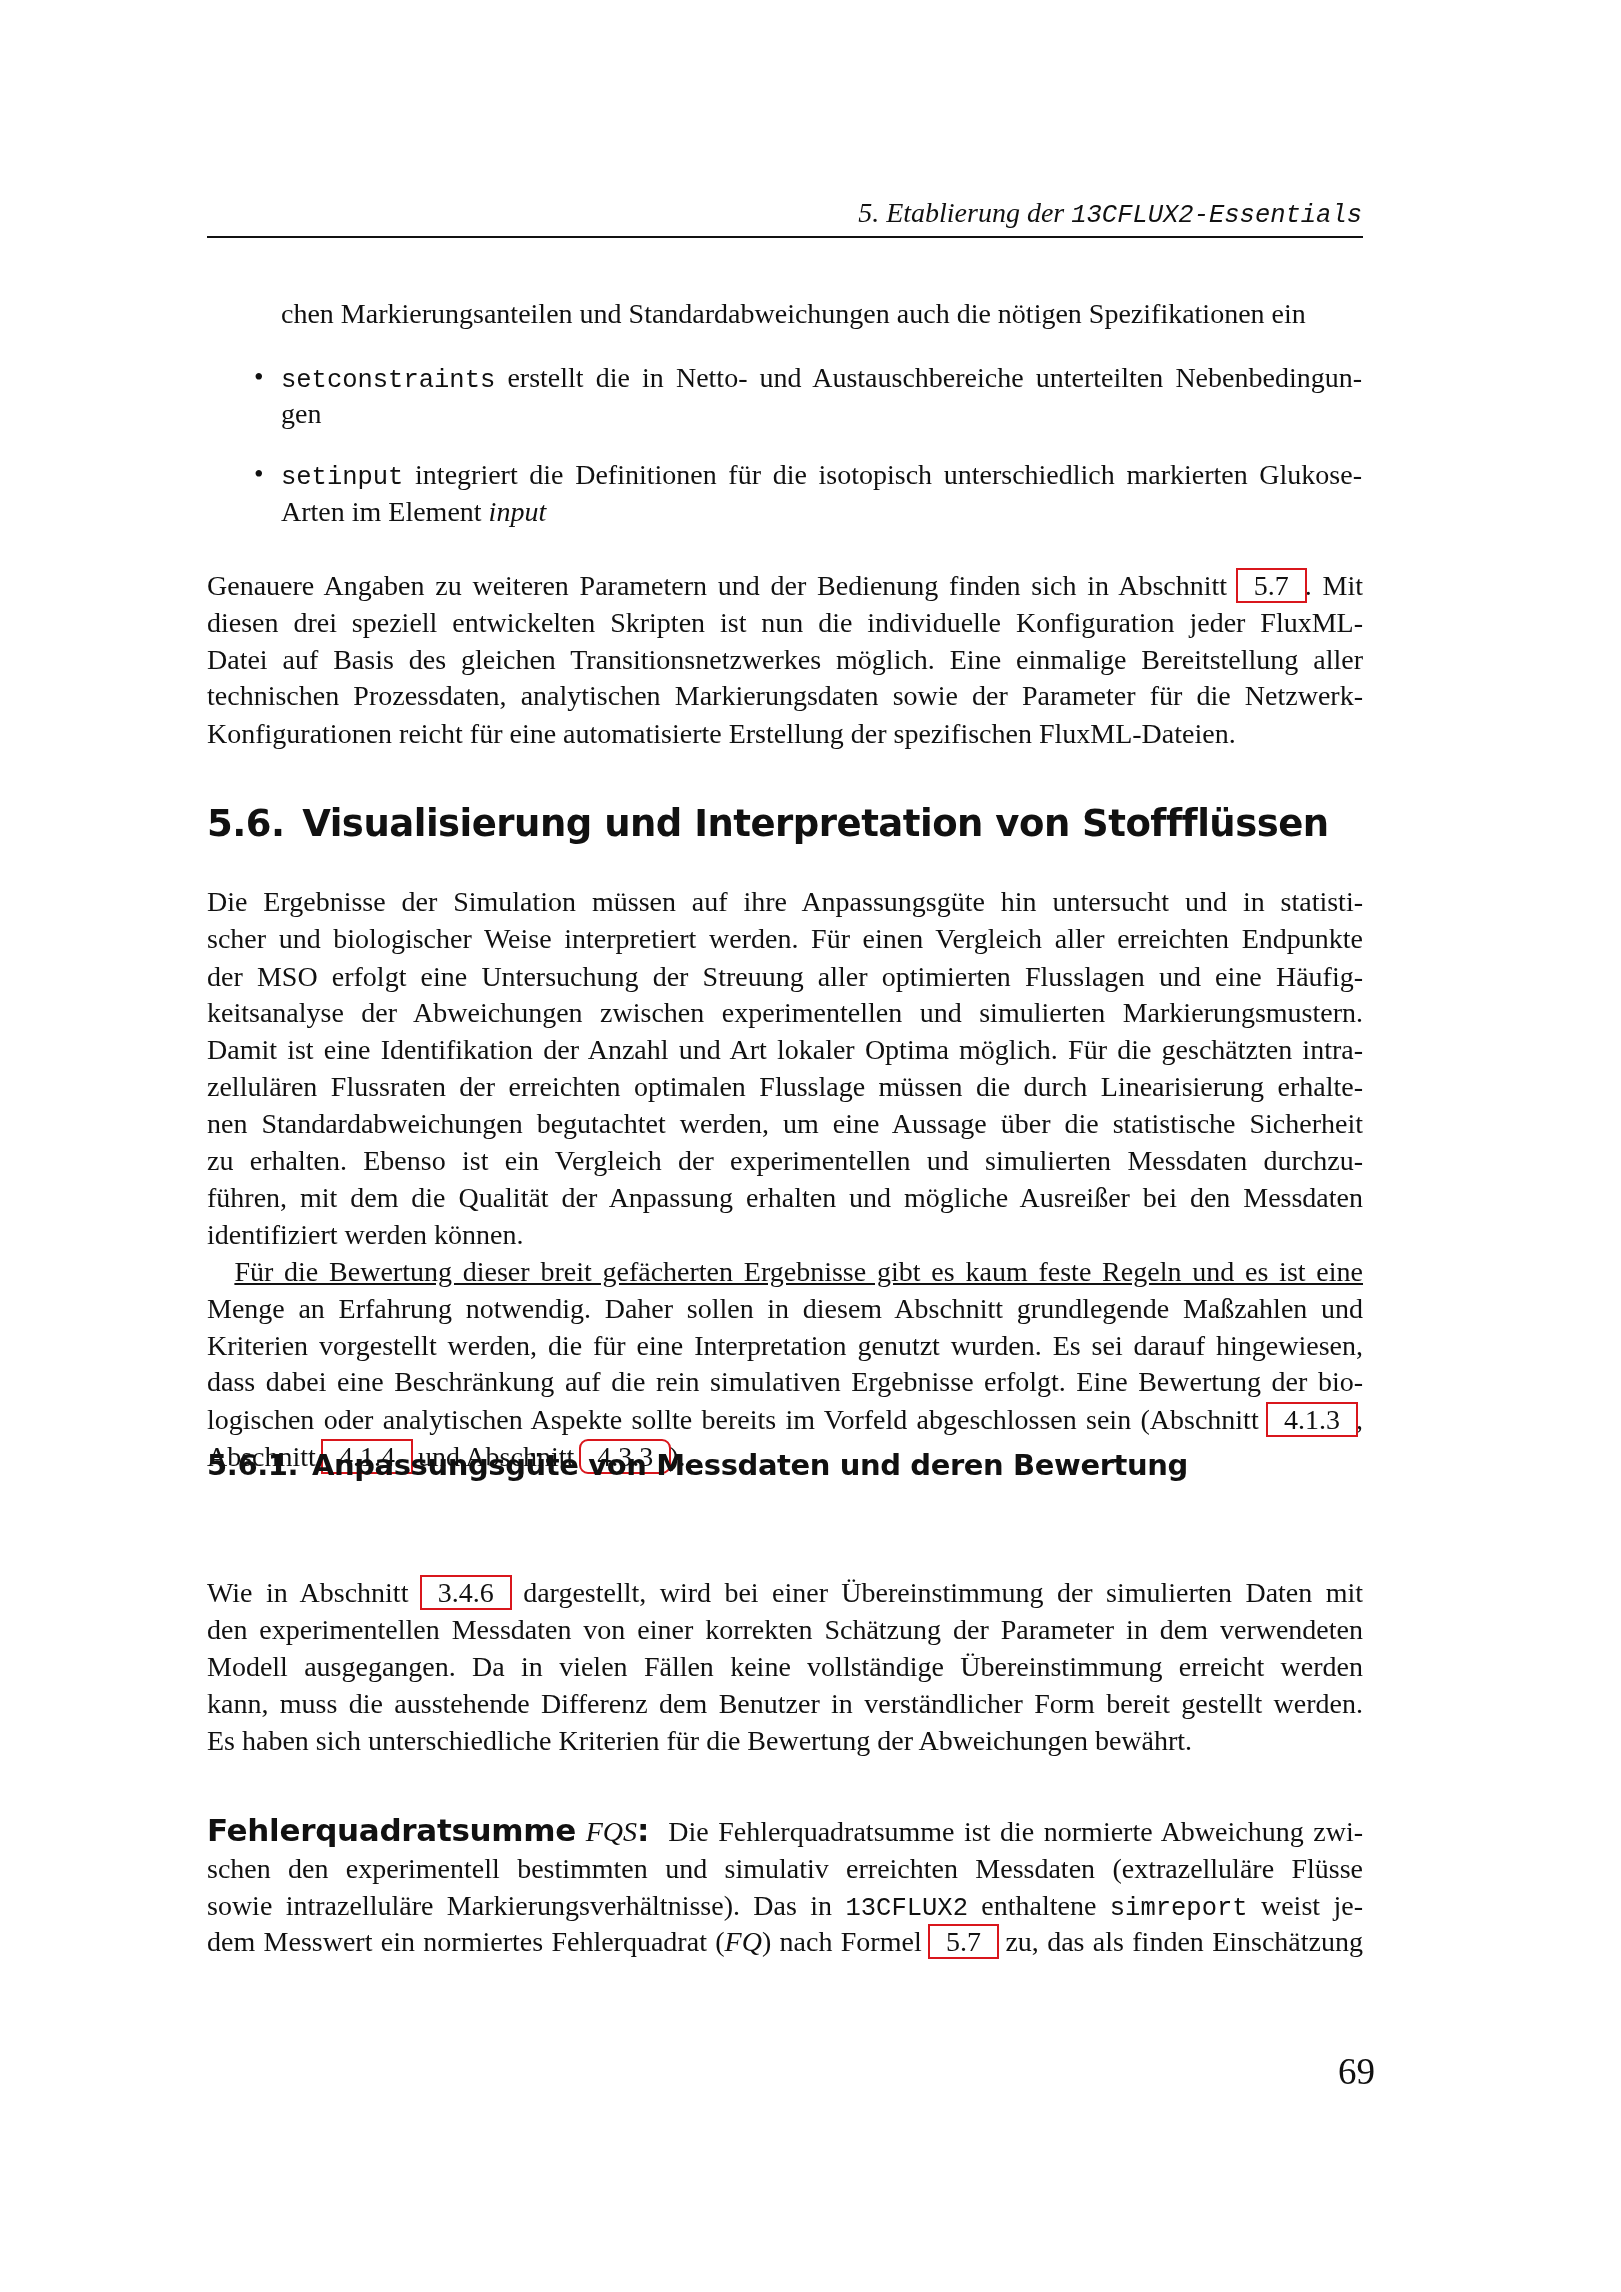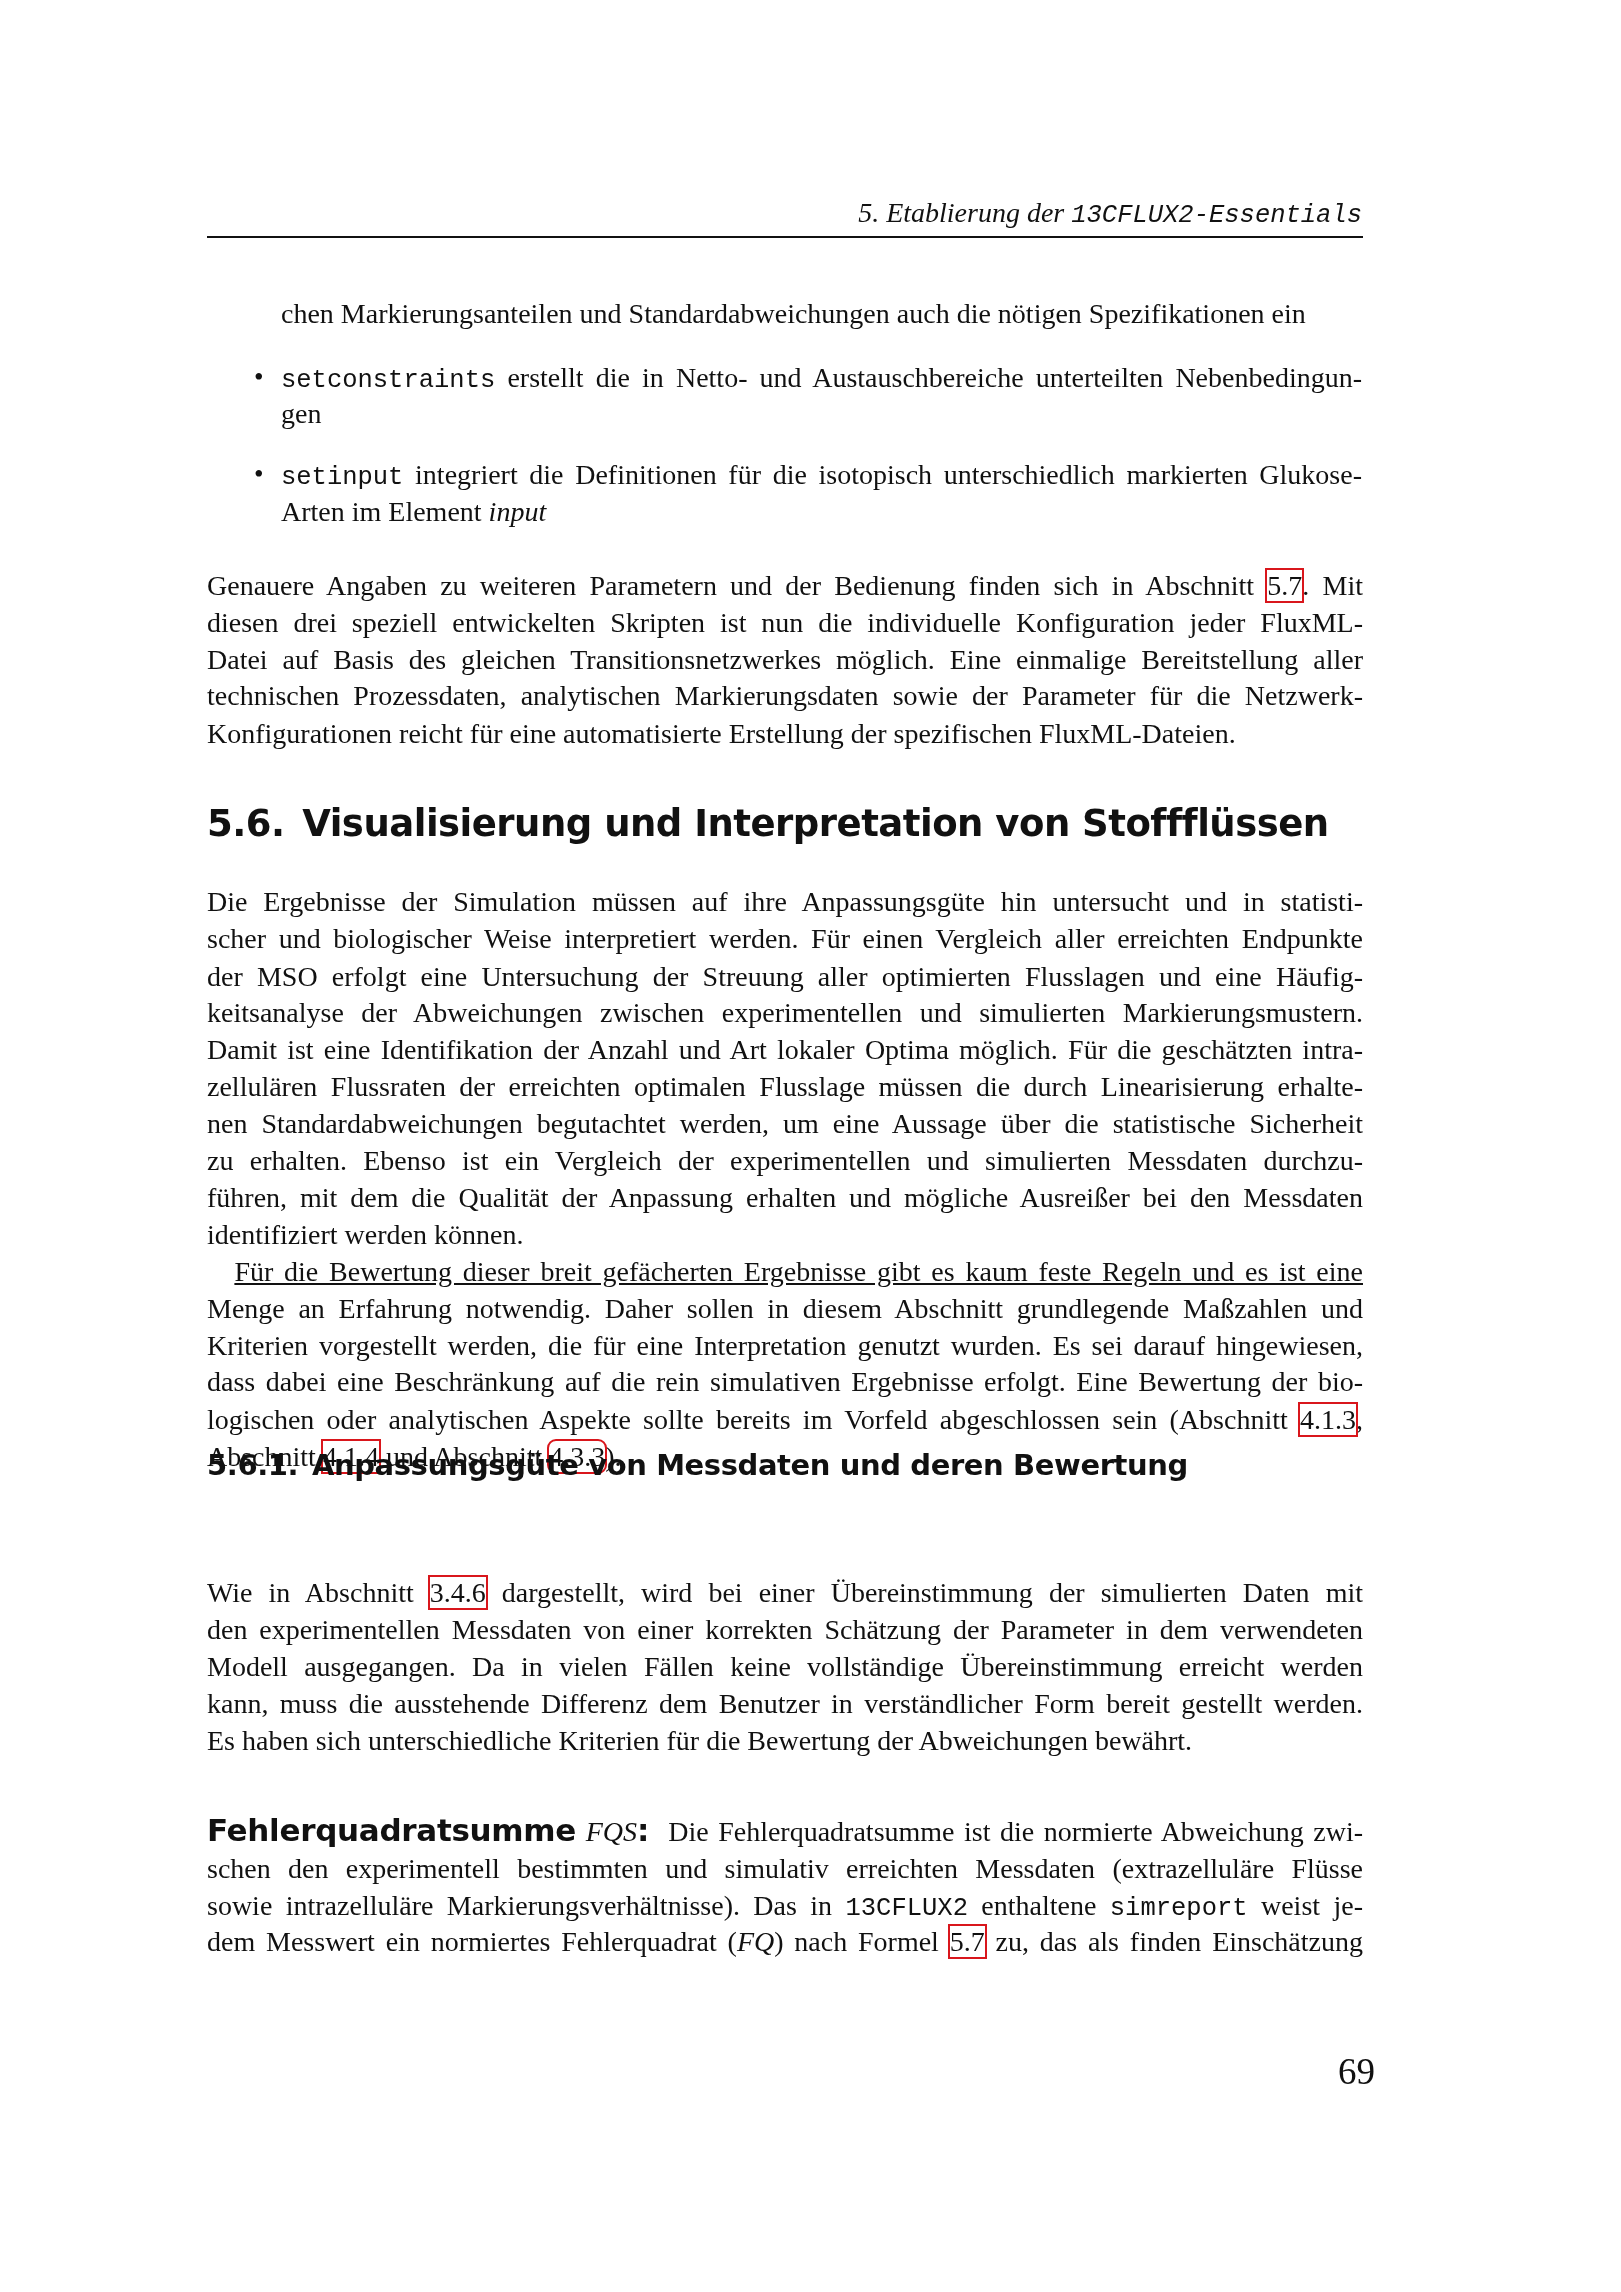--- a/index.html
+++ b/index.html
@@ -16,21 +16,21 @@
   .line.para-indent { text-indent: 27.4px; text-decoration: underline; }
   .running-head {
     position: absolute; right: 259px; top: 196px;
     font-family: "Liberation Serif", "DejaVu Serif", serif; font-style: italic;
     font-size: 28px; line-height: 33px; white-space: nowrap;
   }
   .running-head .mono { font-style: italic; font-size: 25.5px; text-align: right; }
   .head-rule { position: absolute; left: 207px; width: 1156px; top: 236px; height: 0; border-top: 2px solid #111; }
   .bullet { position: absolute; left: 254px; font-size: 27.4px; font-family: "Liberation Serif", serif; line-height: 35px; }
   .code { font-family: "Liberation Mono", "DejaVu Sans Mono", monospace; font-size: 25.5px; }
-  .ref { outline: 2.5px solid #d9161c; outline-offset: 0px; padding: 0 0; }
+  .ref { outline: 2.5px solid #d9161c; outline-offset: 0px; padding: 0 16px; }
   .h2 {
     position: absolute; left: 207px; font-family: "DejaVu Sans", "Liberation Sans", sans-serif;
     font-weight: bold; font-size: 37px; line-height: 43px; white-space: nowrap; letter-spacing: -0.5px;
   }
   .h2 .num { margin-right: 17.6px; }
   .h3 {
     position: absolute; left: 207px; font-family: "DejaVu Sans", "Liberation Sans", sans-serif;
     font-weight: bold; font-size: 29px; line-height: 35px; white-space: nowrap; letter-spacing: -0.4px;
   }
   .h3 .num { margin-right: 13.7px; }

